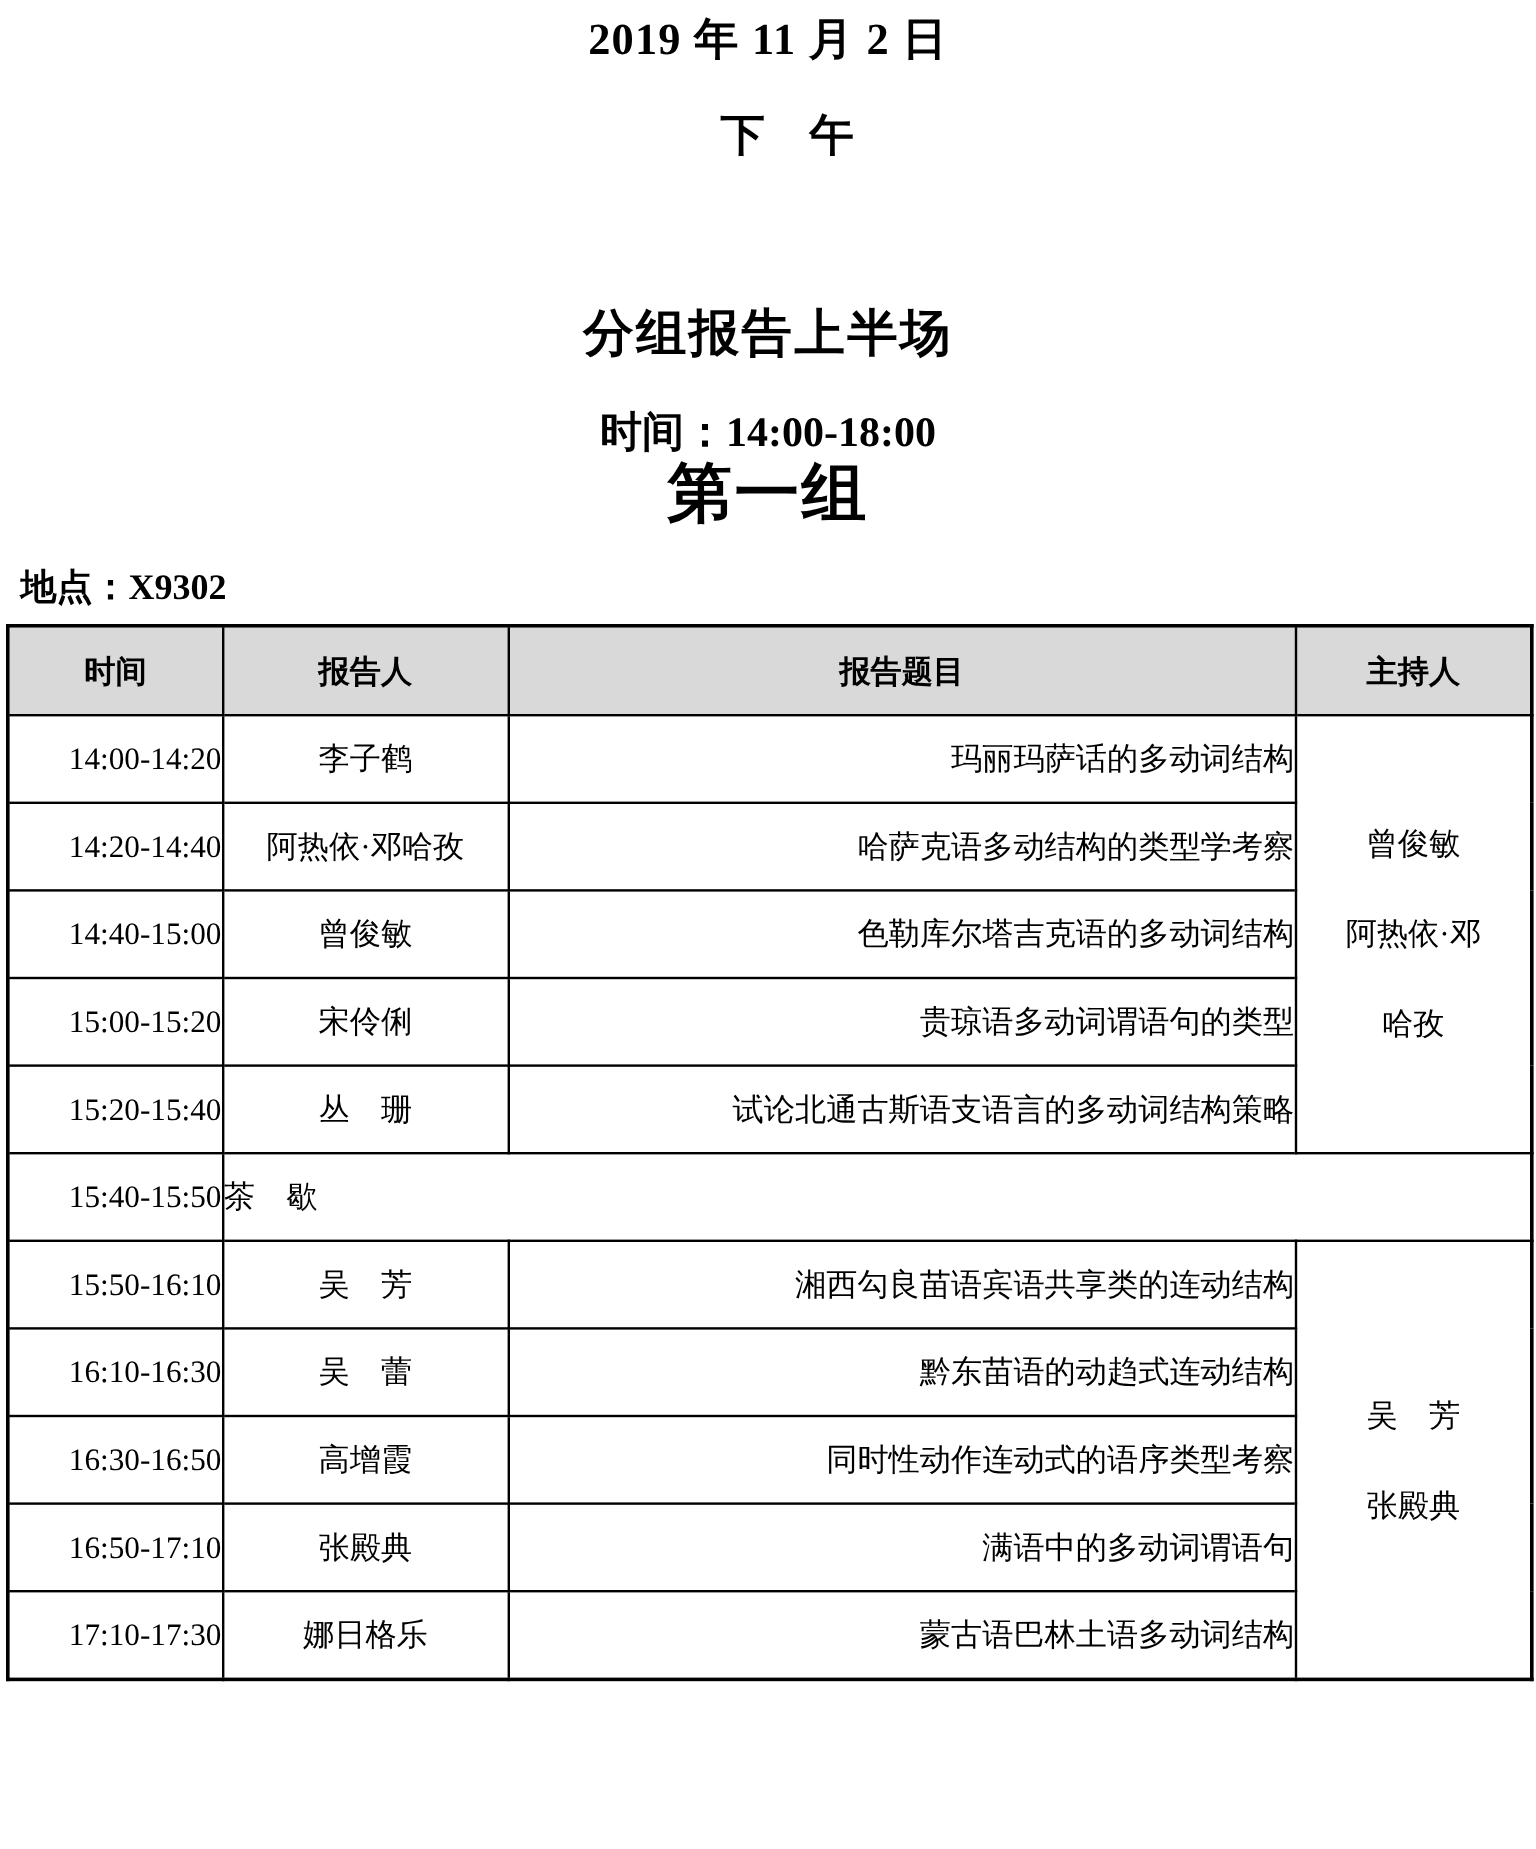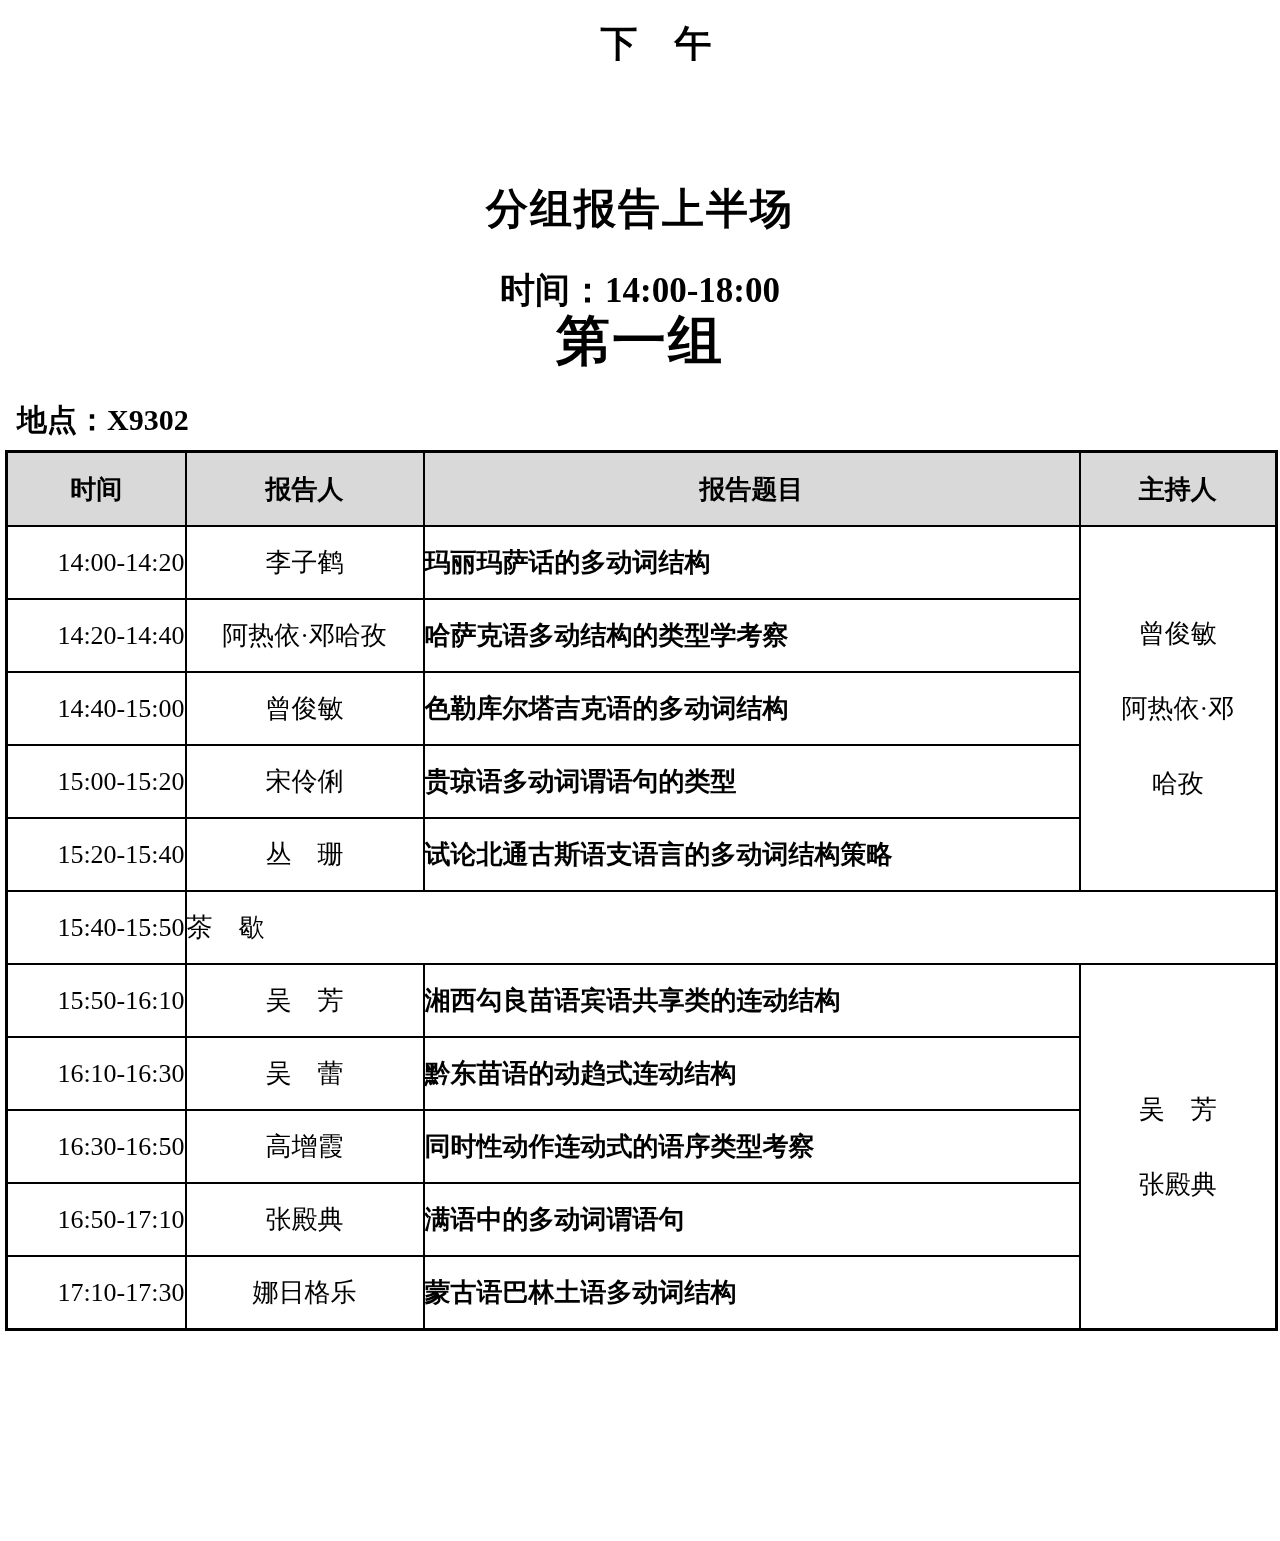--- a/index.html
+++ b/index.html
@@ -12,21 +12,21 @@
   .page {
     width: 1280px;
     height: 1541px;
     background: #ffffff;
     overflow: hidden;
   }
   .c { text-align: center; }
   .b { font-weight: bold; }
 
   .h-date    { margin-top: 10px;  font-size: 37px; line-height: 48px; letter-spacing: 1px; }
-  .h-period  { margin-top: 20px;  font-size: 37px; line-height: 48px; padding-left: 32px; }
+  .h-period  { margin-top: 32px;  font-size: 37px; line-height: 48px; padding-left: 32px; }
   .h-section { margin-top: 114px; font-size: 42px; line-height: 55px; letter-spacing: 2px; }
   .h-time    { margin-top: 31px;  font-size: 35px; line-height: 46px; }
   .h-group   { font-size: 54px; line-height: 55px; letter-spacing: 2px; }
   .h-loc     { margin-top: 31px;  margin-left: 17px; font-size: 30px; line-height: 39px; }
 
   table.schedule {
     margin-top: 11px;
     margin-left: 5px;
     border-collapse: collapse;
     table-layout: fixed;
@@ -41,30 +41,31 @@
   }
   table.schedule th {
     background: #d9d9d9;
     font-weight: bold;
     height: 72px;
     text-align: center;
   }
   table.schedule td { height: 71px; }
   td.time      { text-align: right; white-space: nowrap; }
   td.presenter { text-align: center; white-space: nowrap; border-radius: 10px; }
-  td.topic     { text-align: left; padding-left: 14px; white-space: nowrap; font-weight: bold; }
+  td.topic     { text-align: right; padding-left: 14px; white-space: nowrap; }
   td.chair     { text-align: center; vertical-align: middle; }
   td.chair div { line-height: 75px; white-space: nowrap; }
   td.break     { text-align: left; }
 </style>
 </head>
 <body>
 
 <div class="page">
 
+  <div class="c b h-date">2019 年 11 月 2 日</div>
   <div class="c b h-period">下　午</div>
   <div class="c b h-section">分组报告上半场</div>
   <div class="c b h-time">时间：14:00-18:00</div>
   <div class="c b h-group">第一组</div>
   <div class="b h-loc">地点：X9302</div>
 
   <table class="schedule">
     <colgroup>
       <col style="width:179px">
       <col style="width:238px">

